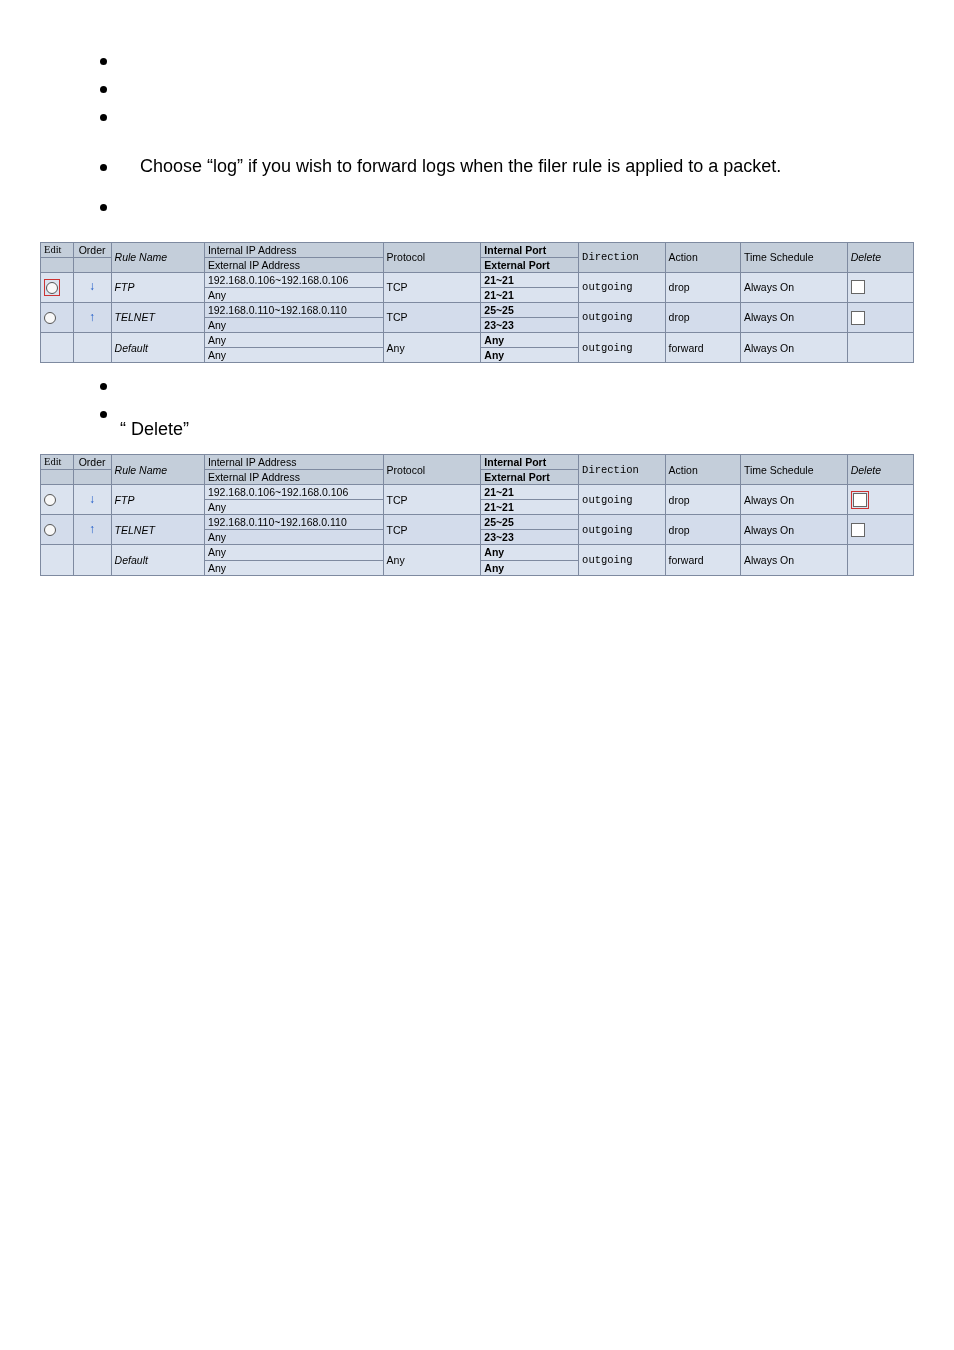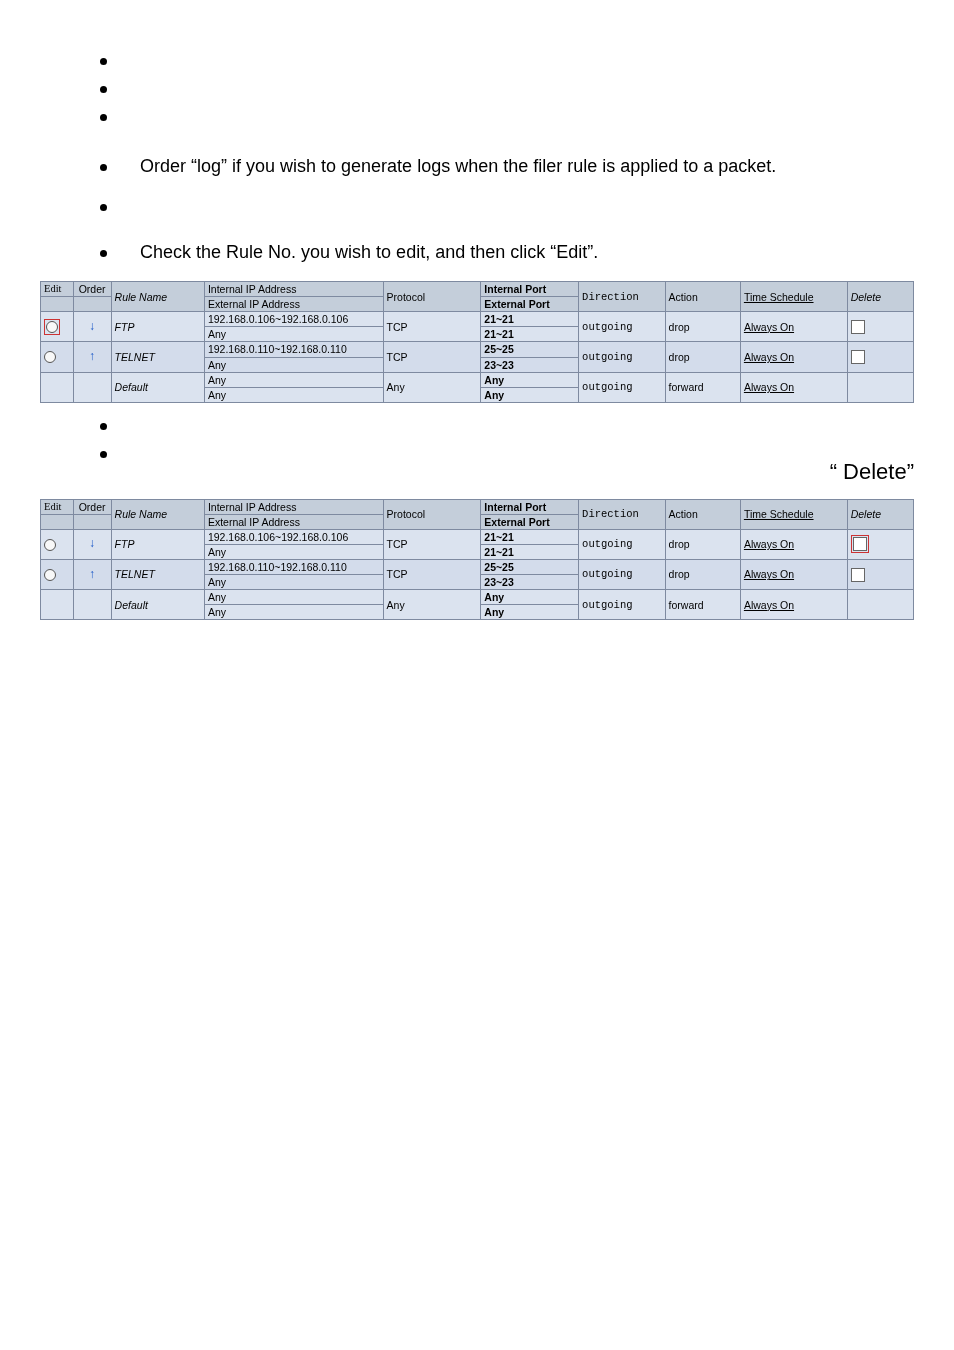--- a/index.html
+++ b/index.html
@@ -38,23 +38,22 @@
     height: 7px;
     background: #000;
     border-radius: 50%;
   }
   ul.bullets > li.textline {
     height: auto;
     margin: 14px 0 18px 0;
   }
   .quoted-line {
     margin-left: 80px;
-    font-size: 22px;
+    font-size: 18px;
     margin-bottom: 14px;
-    text-align: right;
   }
 
   table.fw {
     border-collapse: collapse;
     width: 100%;
     margin: 4px 0 10px 0;
     font-size: 10.5px;
     line-height: 1.15;
     color: #000;
   }
@@ -74,21 +73,21 @@
 
   
   .c-edit  { width: 22px; text-align: left; font-family: Liberation Serif, serif; }
   .c-order { width: 26px; text-align: center; }
   .c-name  { width: 76px; font-style: italic; }
   .c-ip    { width: 152px; }
   .c-proto { width: 80px; }
   .c-port  { width: 80px; font-weight: bold; }
   .c-dir   { width: 70px; font-family: Liberation Mono, monospace; }
   .c-act   { width: 60px; }
-  .c-time  { width: 88px; text-decoration: underline; }
+  .c-time  { width: 88px; }
   .c-del   { width: 52px; font-style: italic; }
 
   .radio {
     display:inline-block;
     width:10px;height:10px;
     border:1px solid #555;
     border-radius:50%;
     background:#f8f8f8;
     vertical-align:middle;
   }
@@ -116,24 +115,23 @@
 </head>
 <body>
 
 <div class="page">
 
   <ul class="bullets">
     <li class="spacer"></li>
     <li class="spacer"></li>
     <li class="spacer" style="margin-bottom:22px;"></li>
 
-    <li class="textline">Order “log” if you wish to generate logs when the filer rule is applied to a packet.</li>
+    <li class="textline">Choose “log” if you wish to forward logs when the filer rule is applied to a packet.</li>
     <li class="spacer" style="margin-bottom:18px;"></li>
 
-    <li class="textline">Check the Rule No. you wish to edit, and then click “Edit”.</li>
   </ul>
 
   <table class="fw">
     <tbody>
         <tr class="hdr">
       <td class="c-edit">Edit</td>
       <td class="c-order">Order</td>
       <td class="c-name" rowspan="2">Rule Name</td>
       <td class="c-ip">Internal IP Address</td>
       <td class="c-proto" rowspan="2">Protocol</td>

